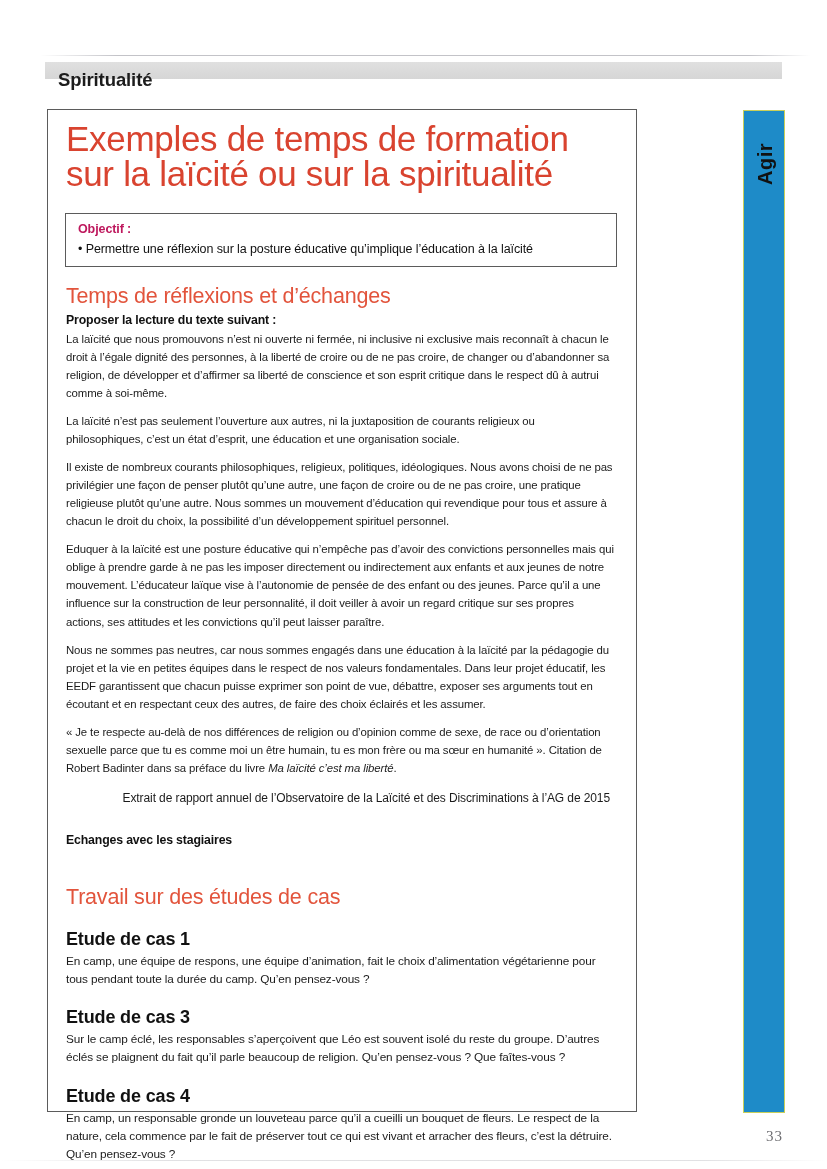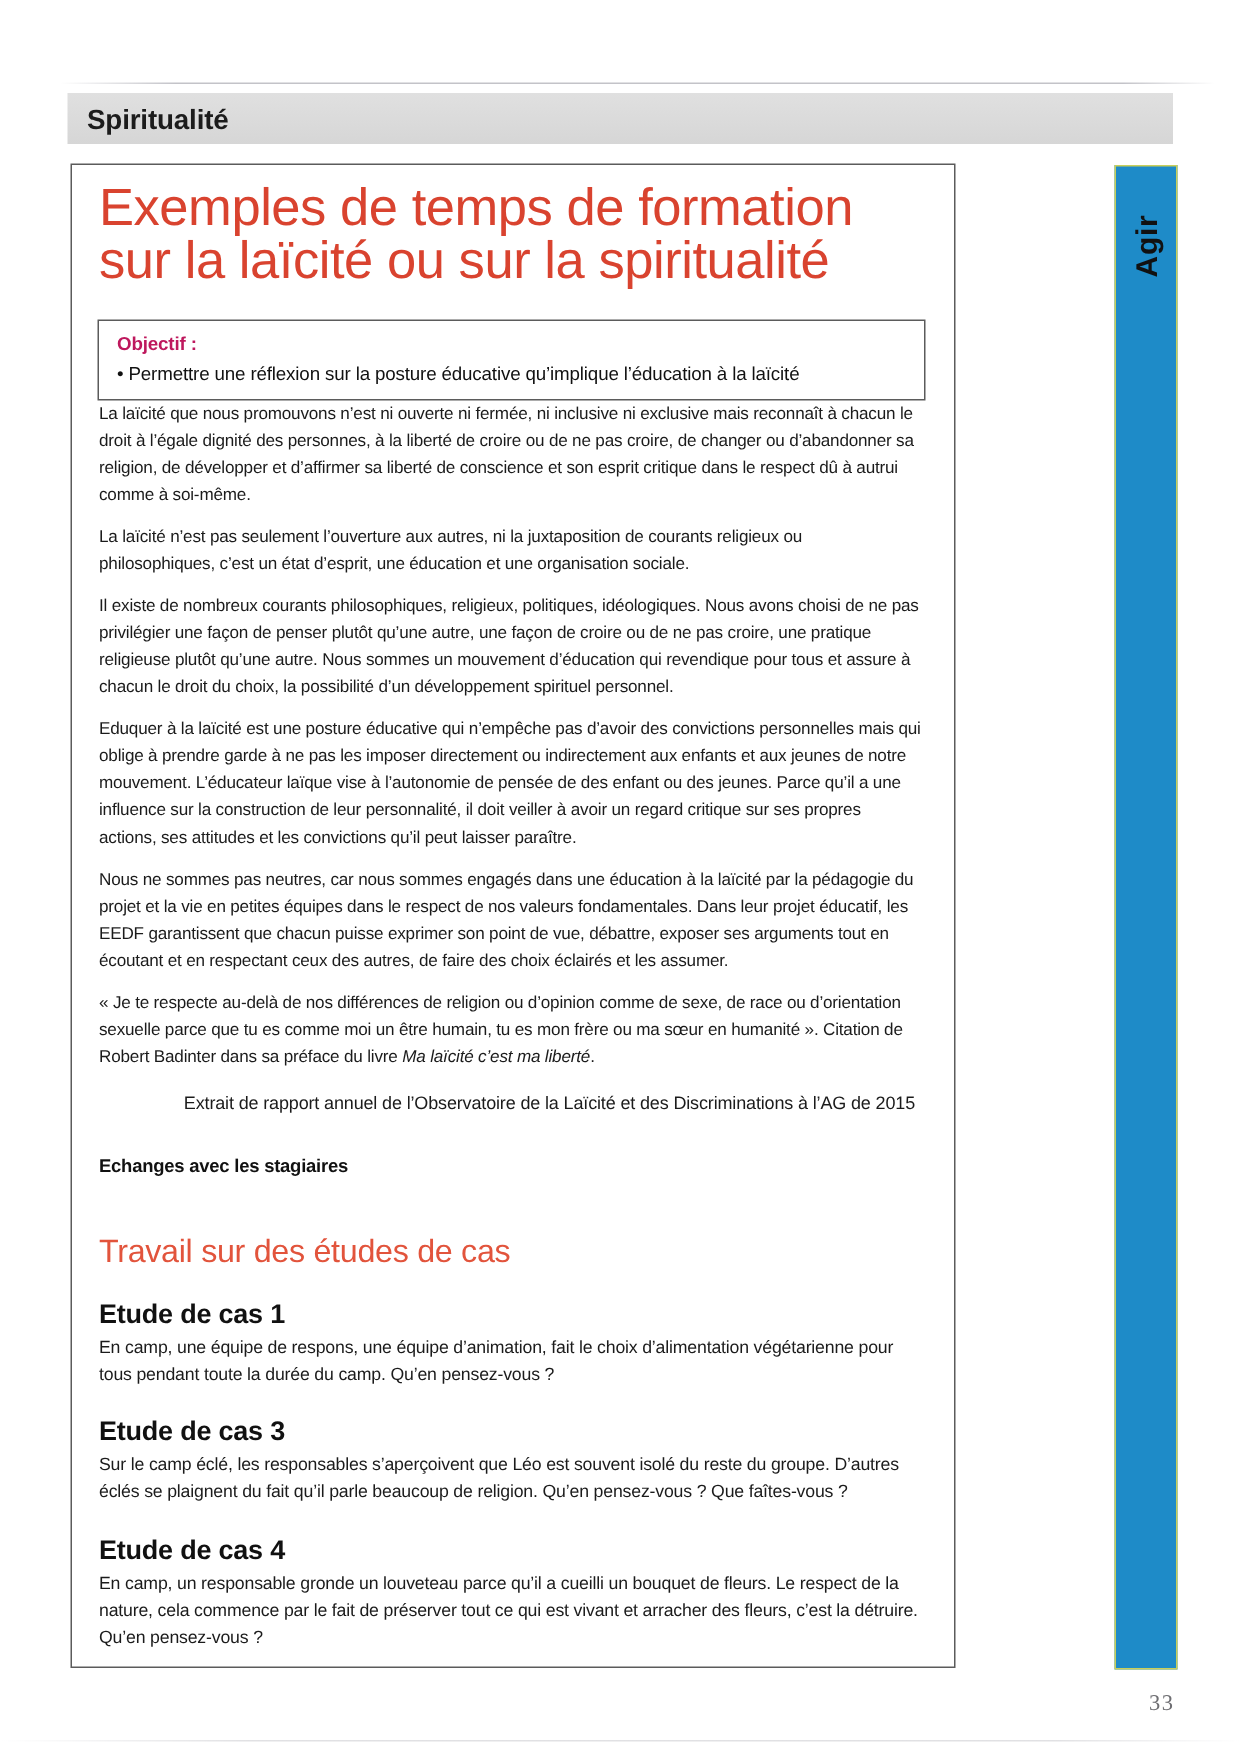--- a/index.html
+++ b/index.html
@@ -39,21 +39,21 @@
     height: 1px;
     background: linear-gradient(to right, rgba(200,200,205,0), rgba(195,195,200,.5) 20%, rgba(195,195,200,.5) 85%, rgba(200,200,205,0));
   }
 
   
   .section-band {
     position: absolute;
     left: 45px;
     top: 62px;
     width: 737px;
-    height: 34px;
+    height: 17px;
     background: #dcdcdc;
     background: linear-gradient(to bottom, #e0e0e0, #d6d6d6);
   }
   .section-band-title {
     position: absolute;
     left: 13px;
     top: 7px;
     font-size: 18.5px;
     font-weight: bold;
     letter-spacing: -0.1px;
@@ -223,21 +223,23 @@
 
   <div class="content-box">
 
     <h1 class="doc-title">Exemples de temps de formation sur la laïcité ou sur la spiritualité</h1>
 
     <div class="objective-box">
       <div class="objective-title">Objectif :</div>
       <div class="objective-item">• Permettre une réflexion sur la posture éducative qu’implique l’éducation à la laïcité</div>
     </div>
 
-
+    <h2 class="red-heading">Temps de réflexions et d’échanges</h2>
+
+    <div class="bold-lead">Proposer la lecture du texte suivant :</div>
 
     <p class="body-para">La laïcité que nous promouvons n’est ni ouverte ni fermée,  ni inclusive ni exclusive mais  reconnaît à chacun le droit à l’égale dignité  des personnes, à  la liberté de croire ou de ne pas croire, de changer ou d’abandonner sa religion, de développer et d’affirmer sa liberté de conscience et son esprit critique dans le respect dû à autrui comme à soi-même.</p>
     <p class="body-para"> La laïcité n’est pas seulement l’ouverture aux autres, ni la juxtaposition de courants religieux ou philosophiques, c’est un état d’esprit, une éducation et une organisation sociale.</p>
     <p class="body-para">Il existe de nombreux courants philosophiques, religieux, politiques, idéologiques. Nous avons choisi de ne pas privilégier une façon de penser plutôt qu’une autre, une façon de croire ou de ne pas croire, une pratique religieuse plutôt qu’une autre.  Nous sommes un mouvement d’éducation qui revendique pour tous et assure à chacun le droit du choix, la possibilité d’un développement spirituel personnel.</p>
     <p class="body-para">Eduquer à la laïcité est une posture éducative qui n’empêche pas d’avoir des convictions personnelles mais qui oblige à prendre garde à ne pas les imposer directement ou indirectement aux enfants et aux jeunes de notre mouvement. L’éducateur laïque vise à l’autonomie de pensée de des enfant ou des jeunes. Parce qu’il a une influence sur la construction de leur personnalité, il doit veiller à avoir un regard critique sur ses propres actions, ses attitudes et les convictions qu’il peut laisser paraître.</p>
     <p class="body-para">Nous ne sommes pas neutres, car  nous sommes engagés dans une éducation à la laïcité par la pédagogie du projet et la vie en petites équipes dans le respect de nos valeurs fondamentales. Dans leur projet éducatif, les EEDF garantissent que chacun puisse exprimer son point de vue, débattre, exposer ses arguments tout en écoutant et en respectant ceux des autres, de faire des choix éclairés et les assumer.</p>
 
     <p class="body-para tight"><span>« Je te respecte au-delà de nos différences de religion ou d’opinion comme de sexe, de race ou d’orientation sexuelle parce que tu es comme moi un être humain, tu es mon frère ou ma sœur en humanité ». Citation de Robert Badinter dans sa préface du livre </span><em>Ma laïcité c’est ma liberté</em><span>.</span></p>
 
     <div class="attrib">Extrait de rapport annuel de l’Observatoire de la Laïcité et des Discriminations à l’AG de 2015</div>

